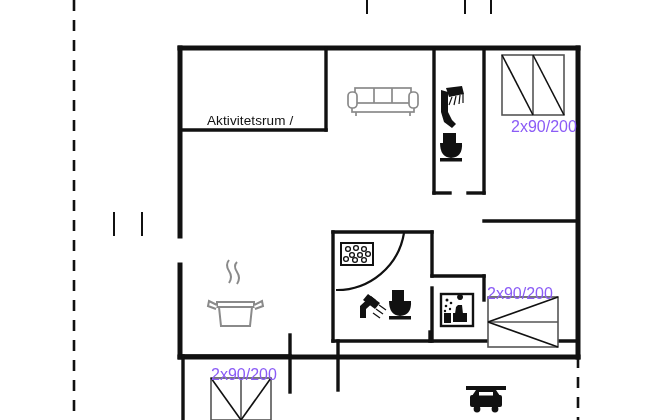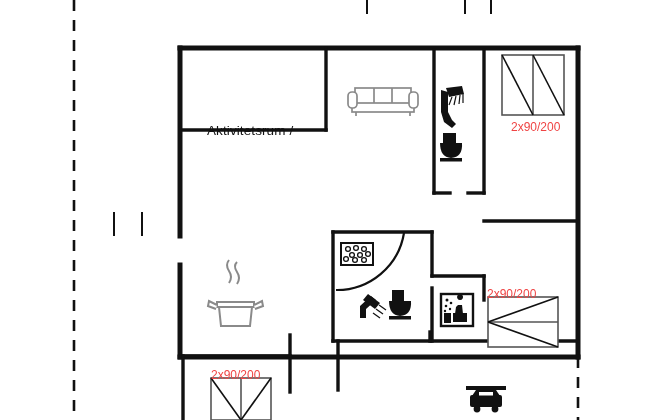--- a/index.html
+++ b/index.html
@@ -28,22 +28,22 @@
   .room-label {
     position: absolute;
     color: #111111;
     font-size: 13.5px;
     line-height: 17px;
     white-space: pre;
     letter-spacing: 0.1px;
   }
   .dim-label {
     position: absolute;
-    color: #ef4444;
-    font-size: 12px;
+    color: #8b5cf6;
+    font-size: 16px;
     line-height: 14px;
     white-space: pre;
   }
 </style>
 </head>
 <body>
 
 <div id="floorplan-root">
 
   <svg id="floorplan-svg" viewBox="0 0 650 420" xmlns="http://www.w3.org/2000/svg">
@@ -209,21 +209,21 @@
       <rect x="466" y="386" width="40" height="4"></rect>
       <rect x="470" y="395" width="32" height="12" rx="2"></rect>
       <path d="M476 390 L496 390 L500 396 L472 396 Z"></path>
       <rect x="479" y="392" width="14" height="3.5" fill="#ffffff"></rect>
       <circle cx="477" cy="409" r="3.4"></circle>
       <circle cx="495" cy="409" r="3.4"></circle>
     </g>
 
   </svg>
 
-  <div class="room-label" style="left:207px; top:88px;">
+  <div class="room-label" style="left:207px; top:78px;">
     <div>Aktivitetsrum /</div>
   </div>
 
   <div class="dim-label" style="left:511px; top:120px;">2x90/200</div>
 
   <div class="dim-label" style="left:487px; top:287px;">2x90/200</div>
 
   <div class="dim-label" style="left:211px; top:368px;">2x90/200</div>
 
 </div>

